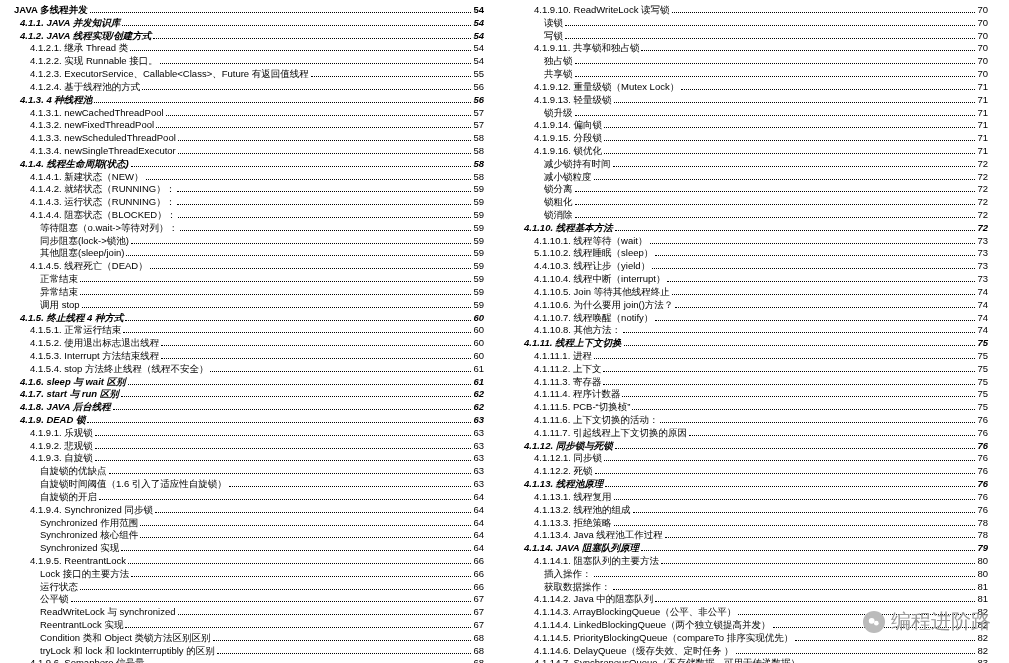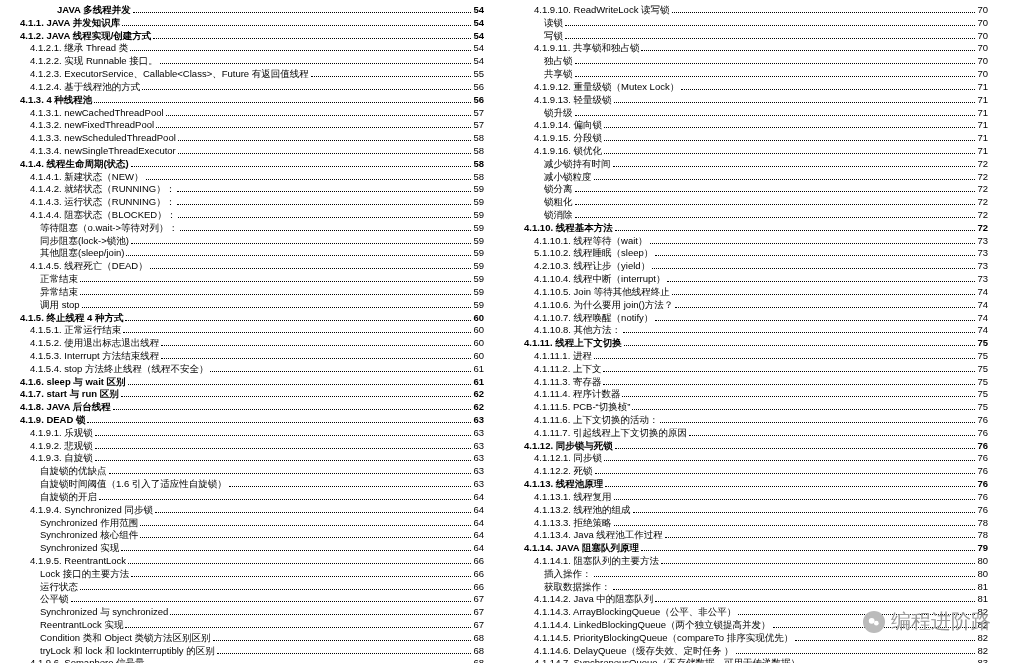--- a/index.html
+++ b/index.html
@@ -38,22 +38,22 @@
   .toc-dots {
     flex: 1 1 auto;
     overflow: hidden;
     border-bottom: 1px dotted #000;
     margin: 0 2px 2px 2px;
     height: 0.6em;
   }
   .toc-page {
     flex: 0 0 auto;
   }
-  .lvl-0 { padding-left: 0px; font-weight: bold; margin-left: 43px; }
-  .lvl-1 { padding-left: 6px; font-weight: bold; }
+  .lvl-0 { padding-left: 0px; font-weight: bold; }
+  .lvl-1 { padding-left: 6px; font-weight: bold; font-style: italic; }
   .lvl-2 { padding-left: 16px; }
   .lvl-3 { padding-left: 26px; }
   .watermark {
     position: absolute;
     right: 18px;
     bottom: 28px;
     display: flex;
     align-items: center;
     gap: 6px;
     color: #999;
@@ -307,21 +307,21 @@
         <span class="toc-title">运行状态</span>
         <span class="toc-dots"></span>
         <span class="toc-page">66</span>
       </div>
       <div class="toc-line lvl-3">
         <span class="toc-title">公平锁</span>
         <span class="toc-dots"></span>
         <span class="toc-page">67</span>
       </div>
       <div class="toc-line lvl-3">
-        <span class="toc-title">Synchronized 与 synchronized</span>
+        <span class="toc-title">ReadWriteLock 与 synchronized</span>
         <span class="toc-dots"></span>
         <span class="toc-page">67</span>
       </div>
       <div class="toc-line lvl-3">
         <span class="toc-title">ReentrantLock 实现</span>
         <span class="toc-dots"></span>
         <span class="toc-page">67</span>
       </div>
       <div class="toc-line lvl-3">
         <span class="toc-title">Condition 类和 Object 类锁方法区别区别</span>
@@ -434,21 +434,21 @@
         <span class="toc-title">4.1.10.1.  线程等待（wait）</span>
         <span class="toc-dots"></span>
         <span class="toc-page">73</span>
       </div>
       <div class="toc-line lvl-2">
         <span class="toc-title">5.1.10.2.  线程睡眠（sleep）</span>
         <span class="toc-dots"></span>
         <span class="toc-page">73</span>
       </div>
       <div class="toc-line lvl-2">
-        <span class="toc-title">4.2.10.3.  线程让步（yield）</span>
+        <span class="toc-title">4.4.10.3.  线程让步（yield）</span>
         <span class="toc-dots"></span>
         <span class="toc-page">73</span>
       </div>
       <div class="toc-line lvl-2">
         <span class="toc-title">4.1.10.4.  线程中断（interrupt）</span>
         <span class="toc-dots"></span>
         <span class="toc-page">73</span>
       </div>
       <div class="toc-line lvl-2">
         <span class="toc-title">4.1.10.5.  Join 等待其他线程终止</span>

